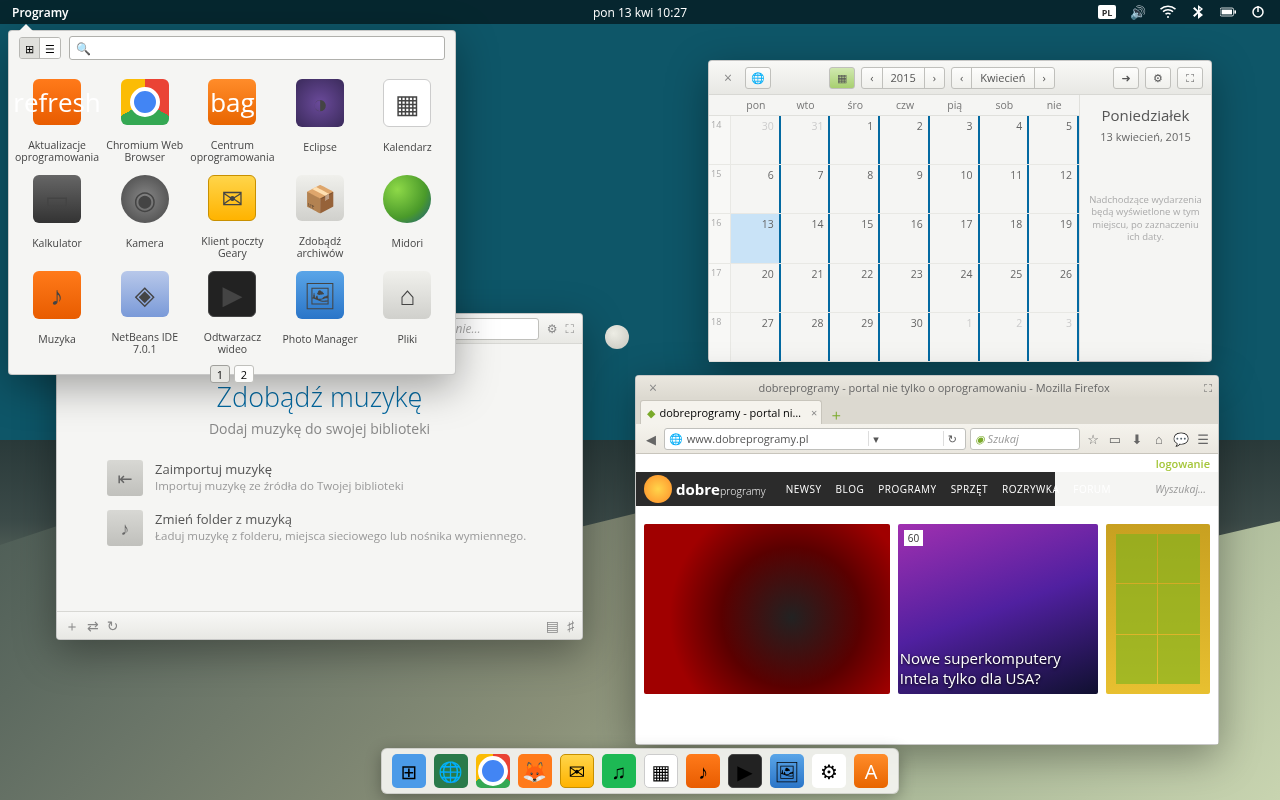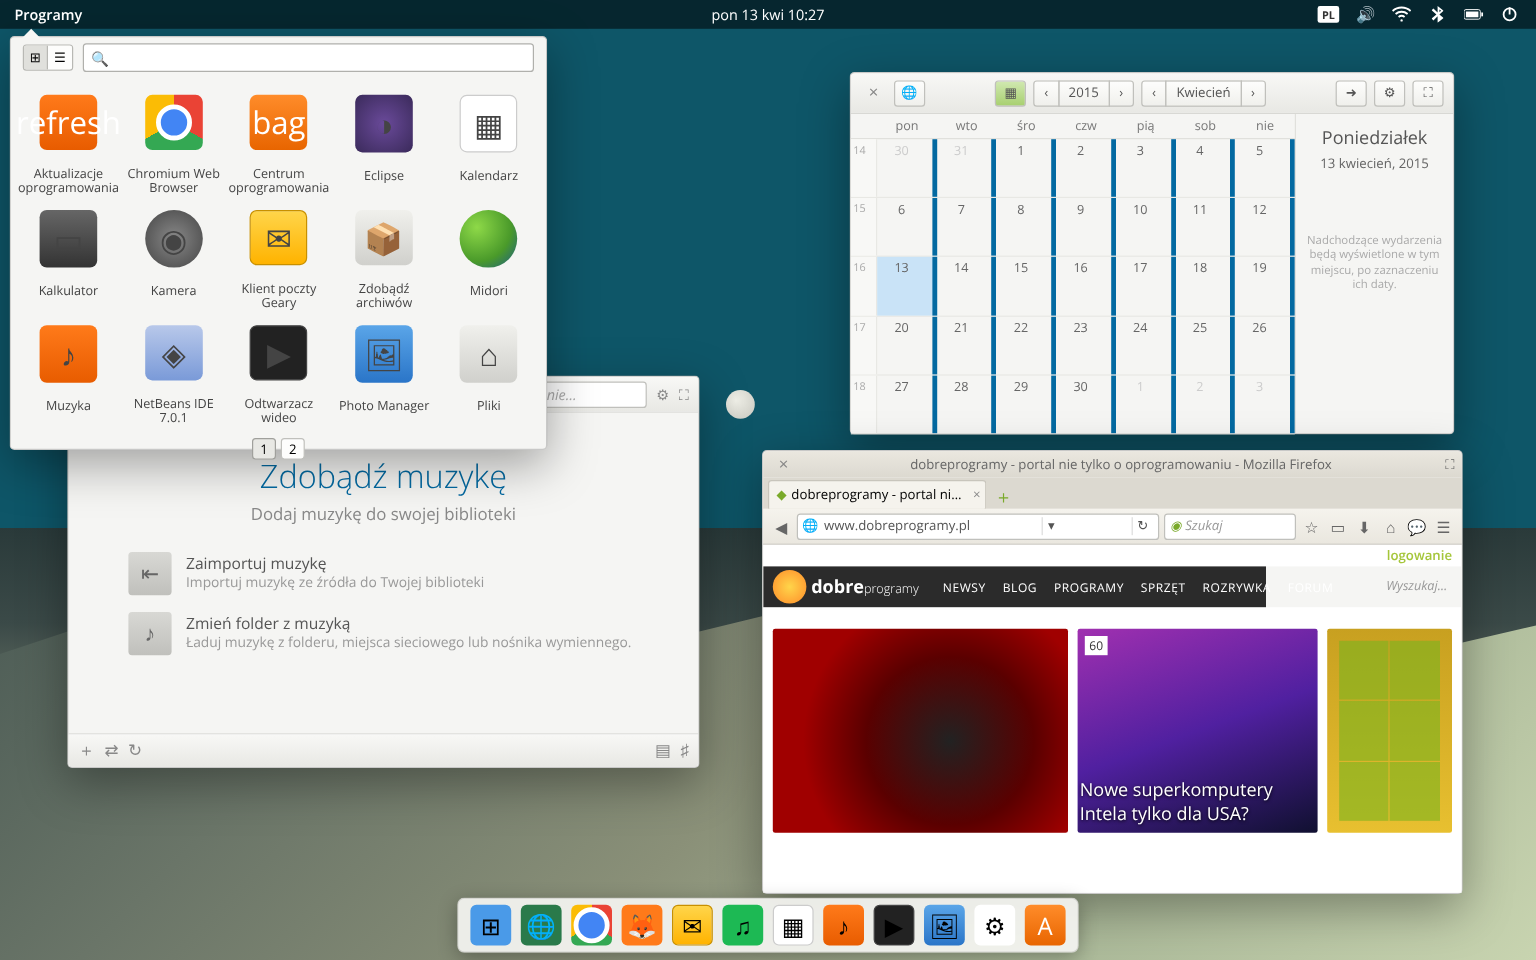--- a/index.html
+++ b/index.html
@@ -79,21 +79,21 @@
 .cal-nav .cal-btn { border-radius:0; margin-left:-1px; }
 .cal-nav .cal-btn:first-child{border-radius:3px 0 0 3px;margin-left:0;}
 .cal-nav .cal-btn:last-child{border-radius:0 3px 3px 0;}
 .cal-body { display:flex; height:calc(100% - 34px); }
 .cal-grid { flex:1; }
 .cal-dow { display:grid; grid-template-columns:22px repeat(7,1fr); font-size:10.5px; color:#777; border-bottom:1px solid #e0e0dc; }
 .cal-dow div { padding:3px 0; text-align:center; }
 .cal-weeks { display:grid; grid-template-rows:repeat(5,1fr); height:calc(100% - 20px); }
 .cal-week { display:grid; grid-template-columns:22px repeat(7,1fr); border-bottom:1px solid #e8e8e4; }
 .cal-wn { font-size:9px; color:#aaa; padding:2px; background:#f8f8f6; border-right:1px solid #e8e8e4; }
-.cal-day { font-size:10.5px; color:#666; padding:3px 5px 0 0; text-align:center; border-right:4px solid #0369a1; }
+.cal-day { font-size:10.5px; color:#666; padding:3px 5px 0 0; text-align:right; border-right:2px solid #0369a1; }
 .cal-day.off{color:#ccc;}
 .cal-day.today{background:#c9e3f7;}
 .cal-side { width:132px; border-left:1px solid #e0e0dc; padding:10px 8px; text-align:center; font-size:10.5px; color:#888; }
 .cal-side h3 { font-size:15px; font-weight:400; color:#555; }
 .cal-side .date { font-size:11px; color:#666; margin-top:4px; }
 .cal-side .hint { margin-top:50px; line-height:1.3; font-size:9.5px; color:#aaa; }
 
 
 .ff-win { top:375px; left:635px; width:584px; height:370px; z-index:600; }
 .ff-titlebar { height:22px; background:linear-gradient(#eae7df,#dcd9d0); border-radius:4px 4px 0 0; display:flex; align-items:center; color:#666; font-size:11px; padding:0 6px; }

